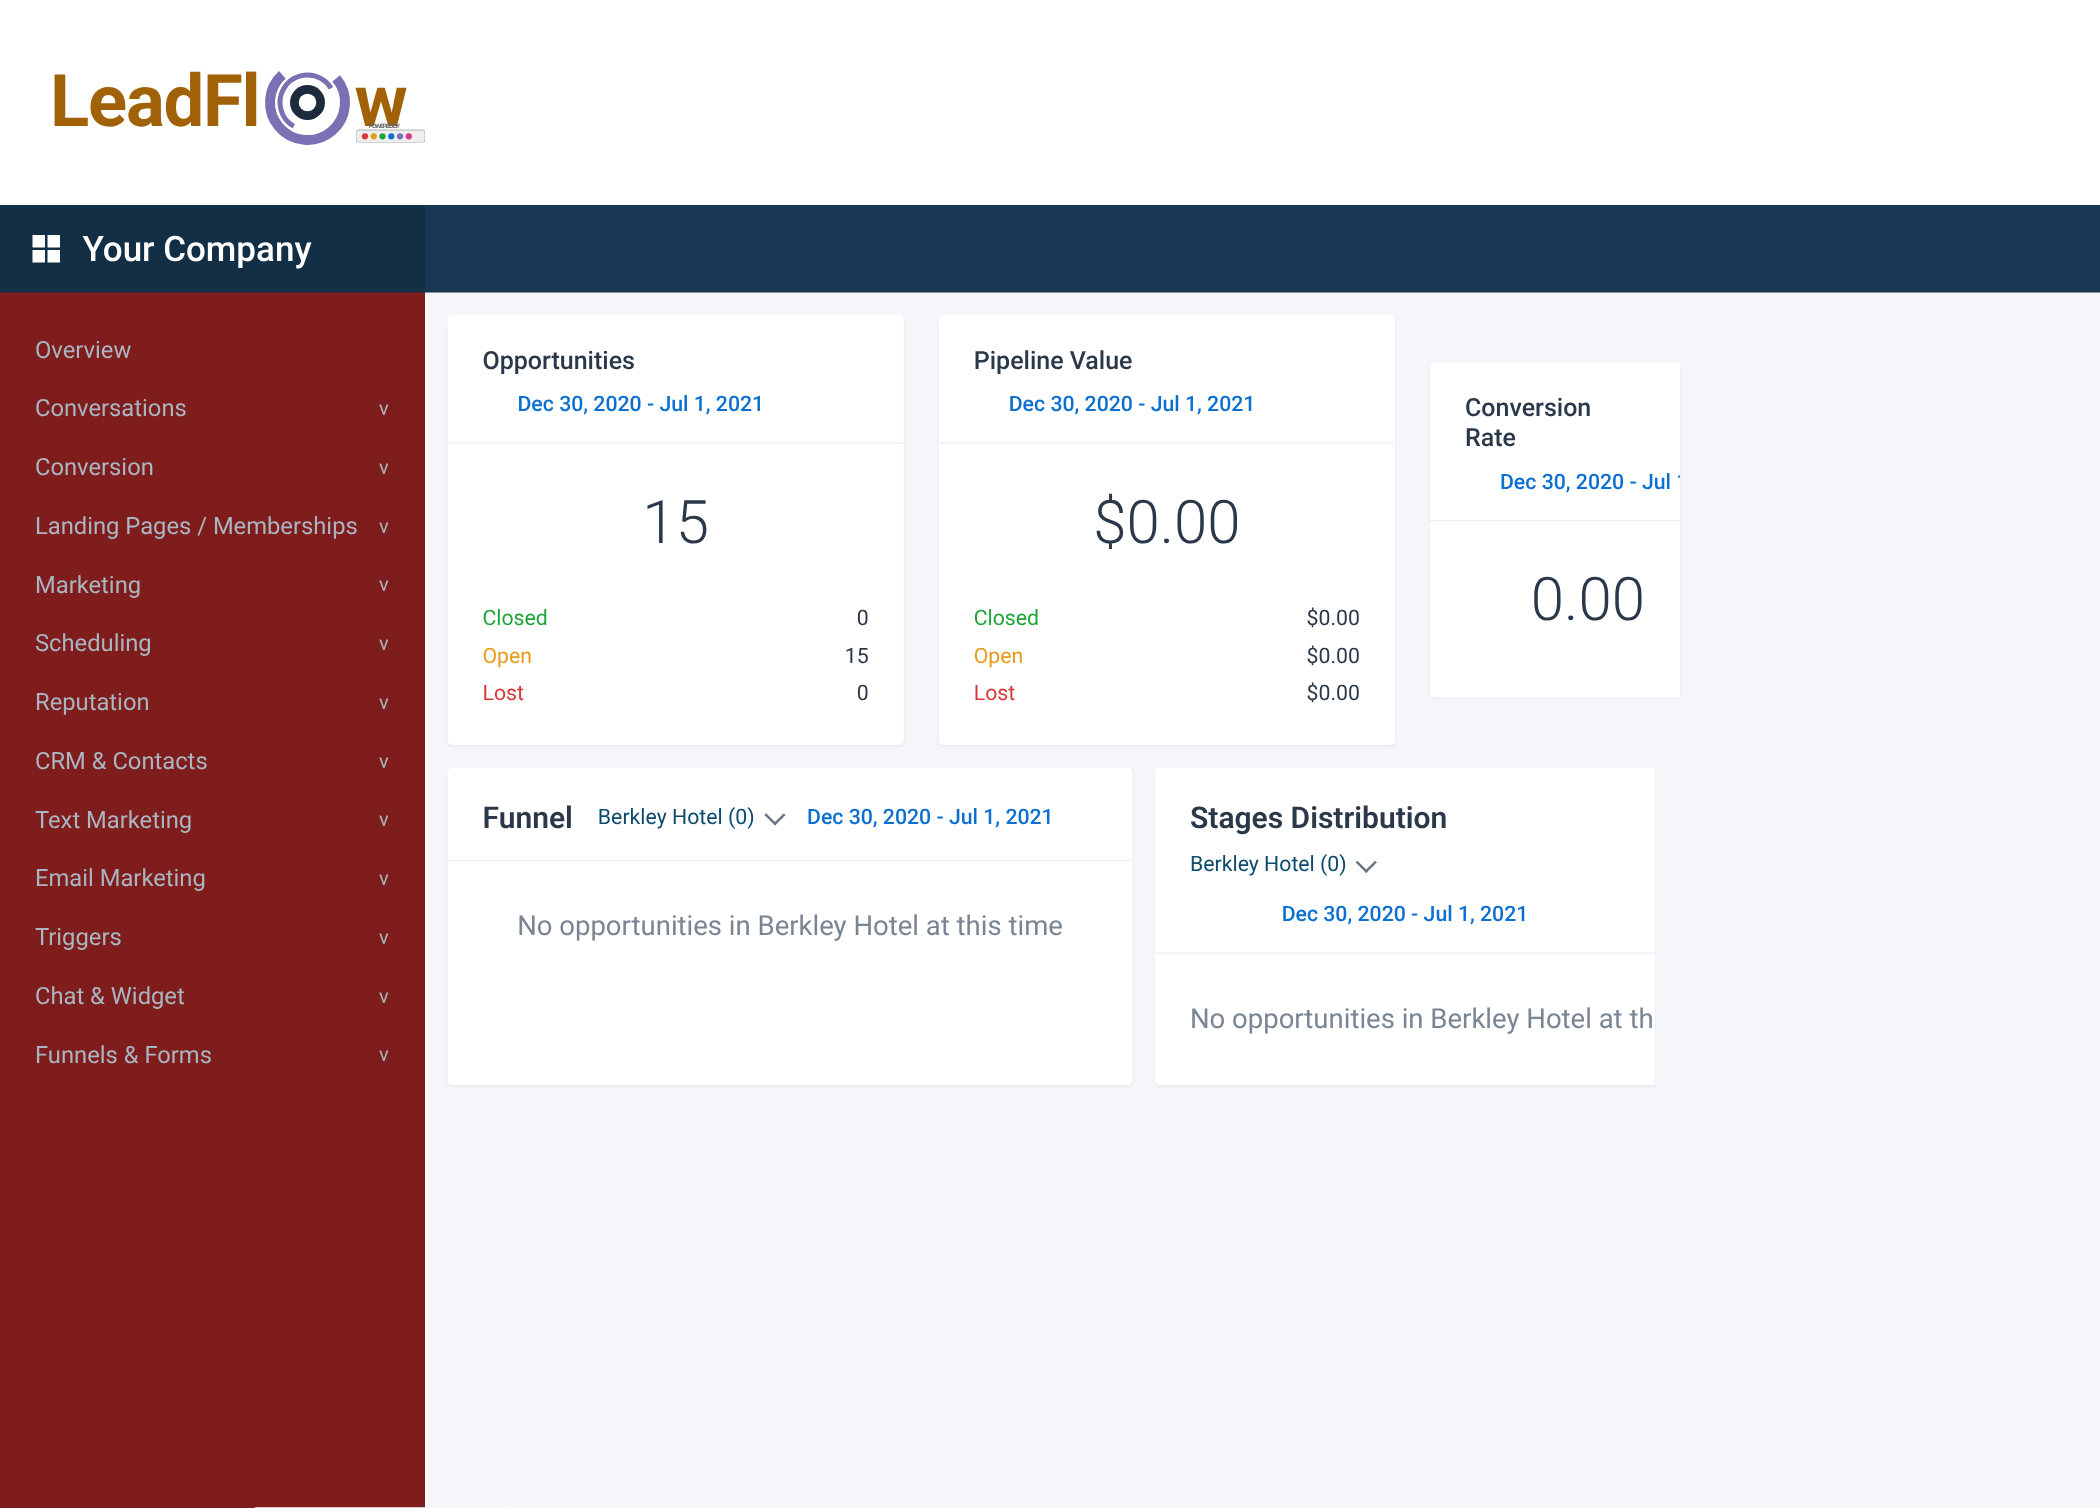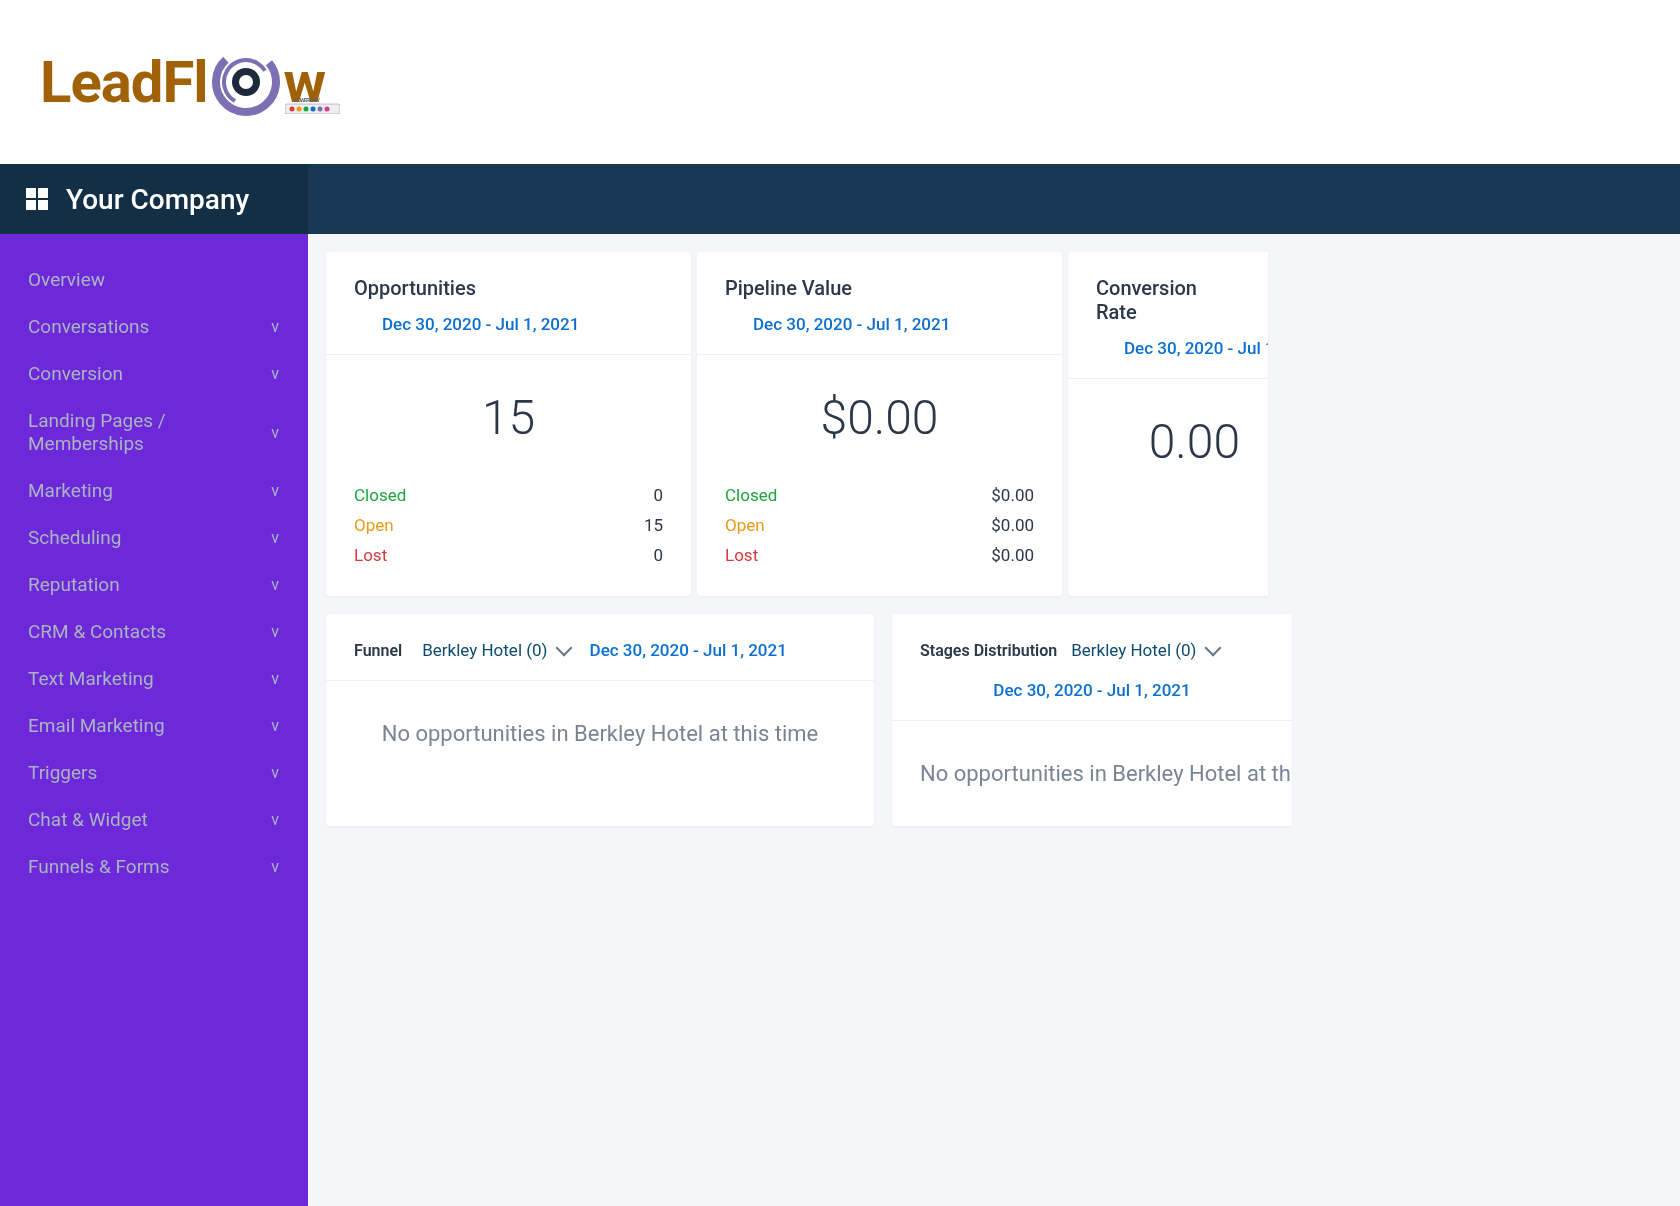--- a/index.html
+++ b/index.html
@@ -38,22 +38,22 @@
     right: -58px;
     bottom: 4px;
     width: 55px;
     height: 18px;
   }
   .layout {
     display: flex;
     height: calc(1206px - 164px);
   }
   .sidebar {
-    width: 308px;
-    background: #6d28d9;
+    width: 340px;
+    background: #7f1d1d;
     color: #cdd4db;
     flex-shrink: 0;
   }
   .company-header {
     background: #122f46;
     height: 70px;
     display: flex;
     align-items: center;
     padding: 0 26px;
     gap: 18px;
@@ -99,21 +99,22 @@
     background: #173753;
     flex-shrink: 0;
   }
   .content {
     padding: 18px 0 18px 18px;
     flex: 1;
     overflow: hidden;
   }
   .cards-row {
     display: flex;
-    gap: 6px;
+    gap: 28px;
+    align-items: center;
   }
   .card {
     background: #fff;
     border-radius: 4px;
     box-shadow: 0 1px 3px rgba(0,0,0,0.05);
     display: flex;
     flex-direction: column;
   }
   .stat-card {
     width: 365px;
@@ -180,21 +181,21 @@
   .funnel-panel { width: 548px; flex-shrink: 0; }
   .stages-panel { width: 400px; flex-shrink: 0; overflow: hidden; border-top-right-radius:0; border-bottom-right-radius:0;}
   .panel-header {
     padding: 26px 28px 20px 28px;
     display: flex;
     align-items: center;
     gap: 20px;
     flex-wrap: wrap;
   }
   .panel-title {
-    font-size: 16px;
+    font-size: 24px;
     color: #2b3849;
     font-weight: 600;
   }
   .dropdown {
     display: flex;
     align-items: center;
     gap: 10px;
     color: #0c4a6e;
     font-size: 17px;
     cursor: pointer;

